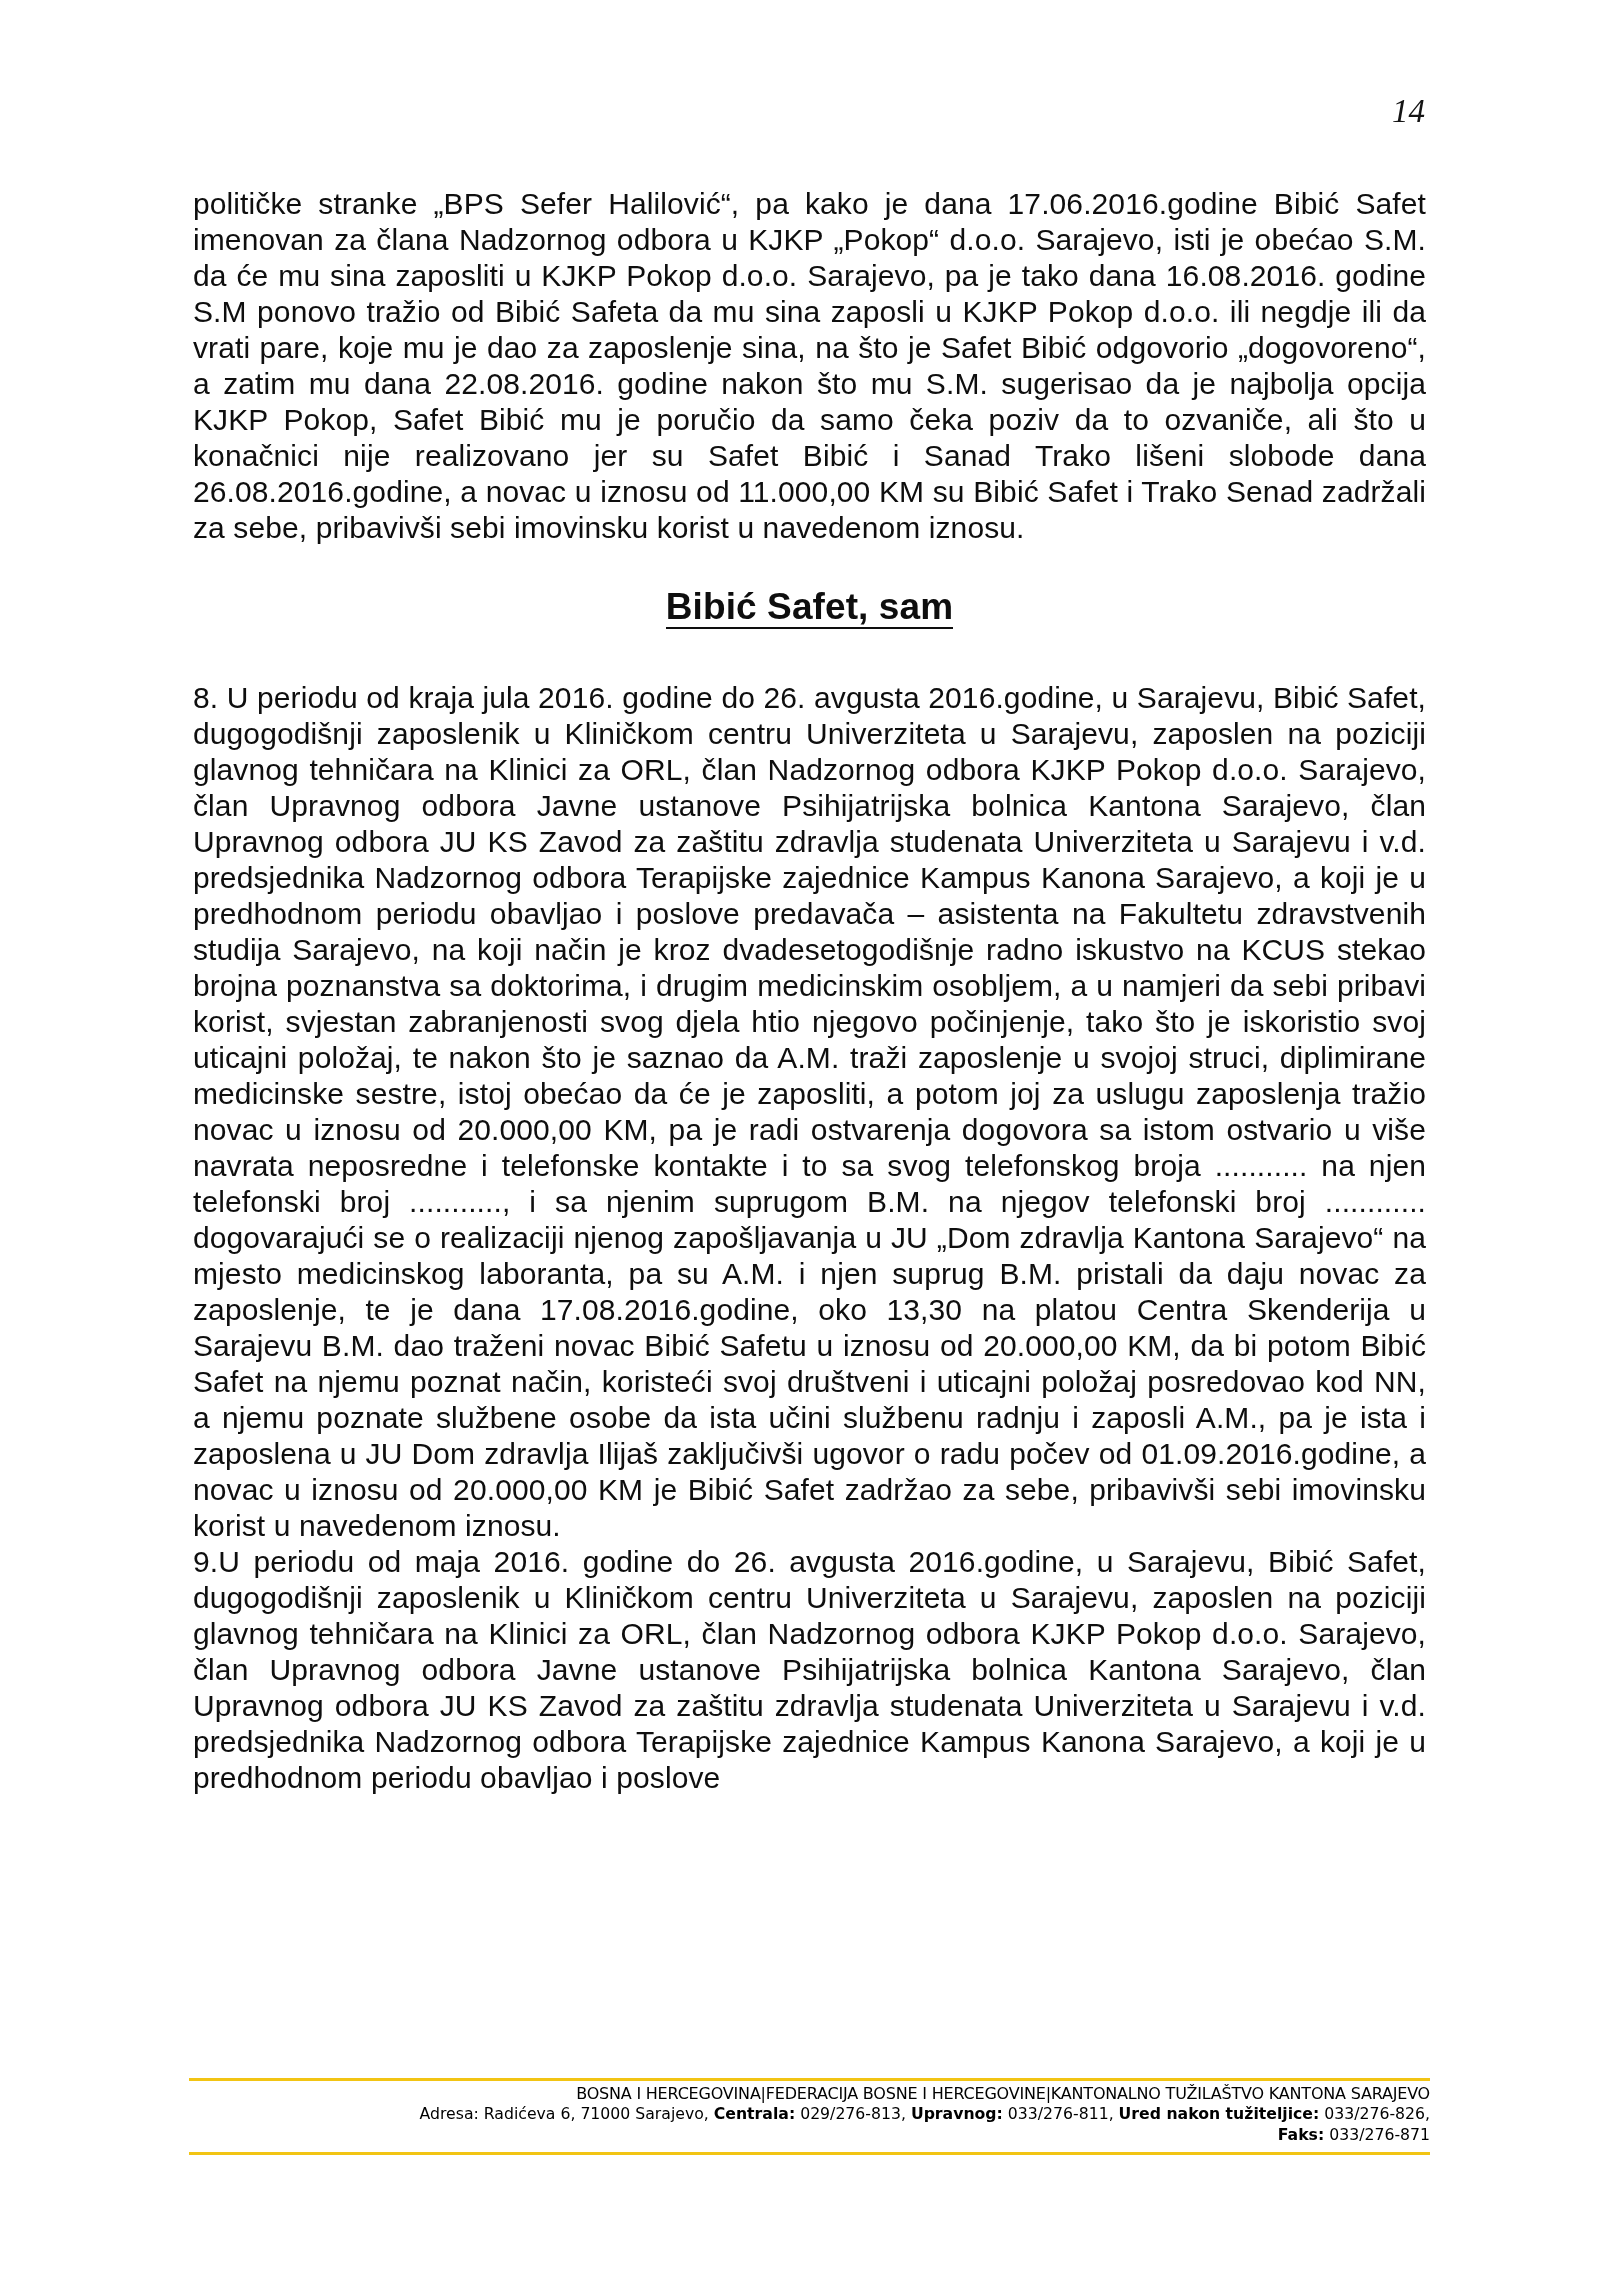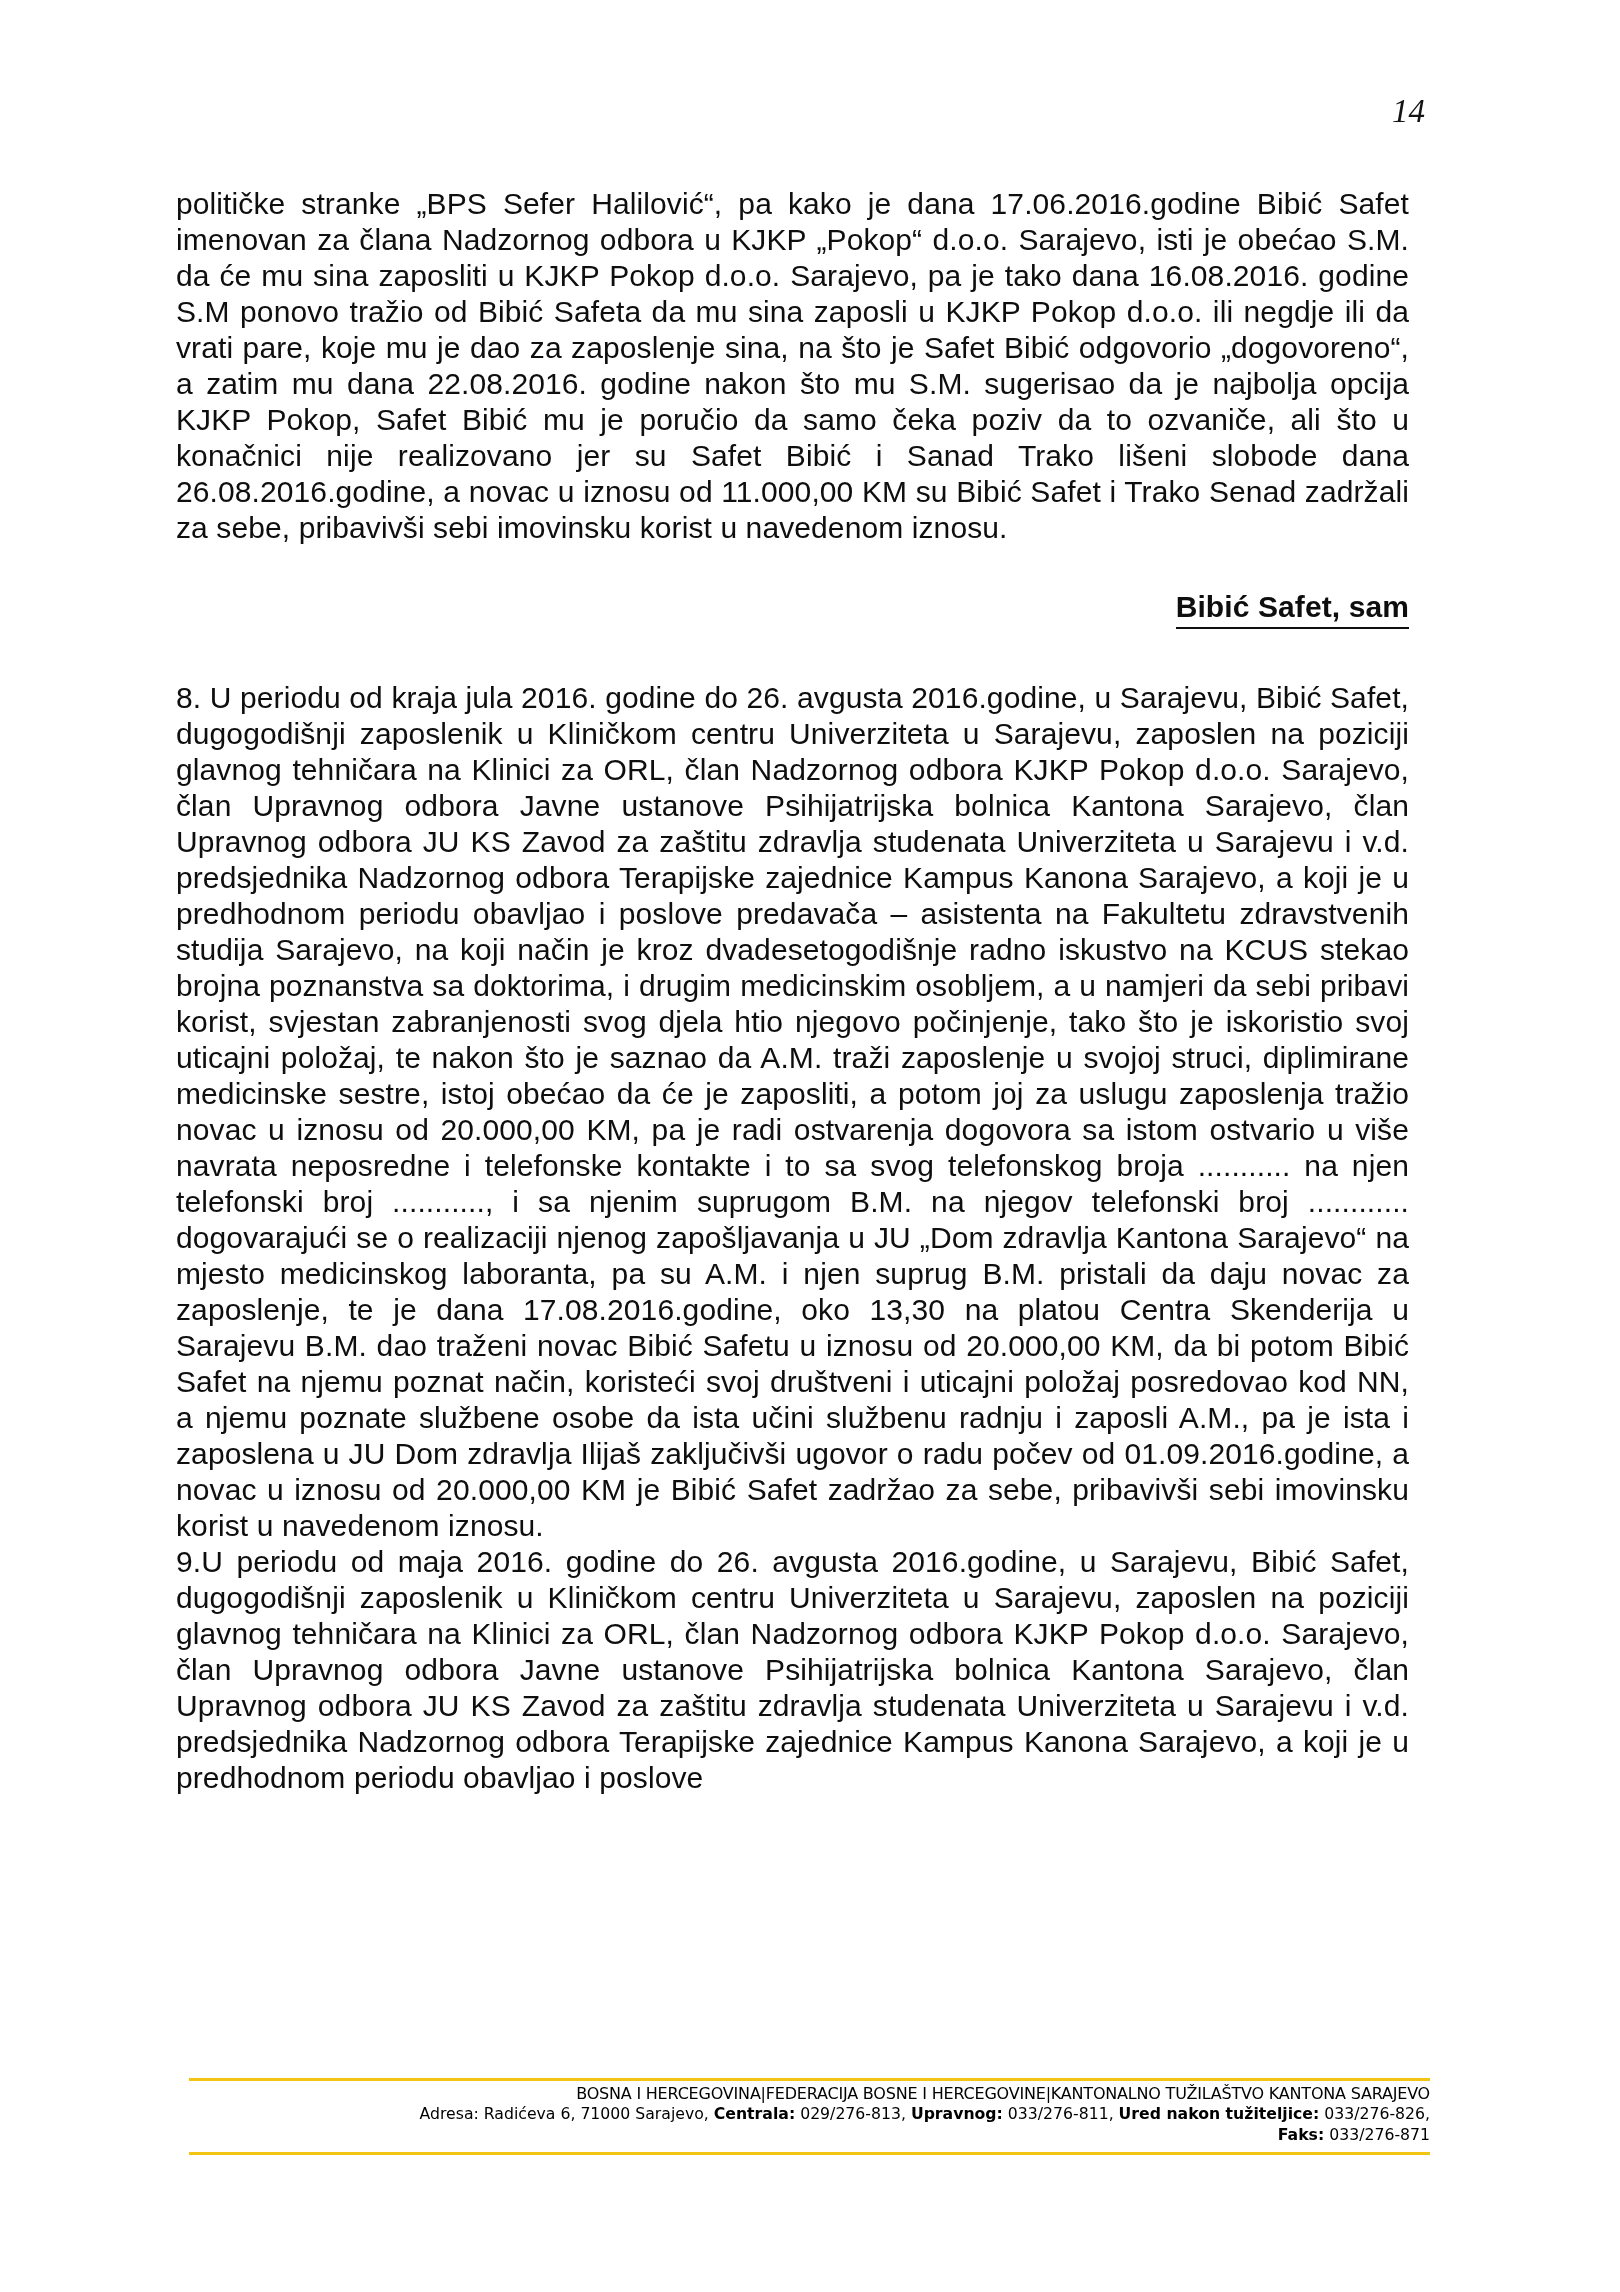--- a/index.html
+++ b/index.html
@@ -18,38 +18,38 @@
     top: 93px;
     left: 1392px;
     font-family: "Liberation Serif", serif;
     font-size: 33px;
     color: #141414;
     font-style: italic;
   }
 
   .content {
     position: absolute;
-    left: 176px;
+    left: 193px;
     top: 186px;
     width: 1233px;
     color: #0e0e0e;
     font-size: 30px;
     line-height: 36px;
     text-align: justify;
     letter-spacing: 0.1px;
   }
 
   .para { margin: 0; }
 
   .heading {
-    font-size: 30px;
+    font-size: 37px;
     line-height: 36px;
     font-weight: bold;
     margin: 43px 0 51px 0;
-    text-align: right;
+    text-align: center;
   }
   .heading-text {
     display: inline-block;
     border-bottom: 2.9px solid #0e0e0e;
     padding-bottom: 2px;
   }
   .heading-text--wide { padding-right: 17.6px; }
 
   .doc-footer {
     position: absolute;

